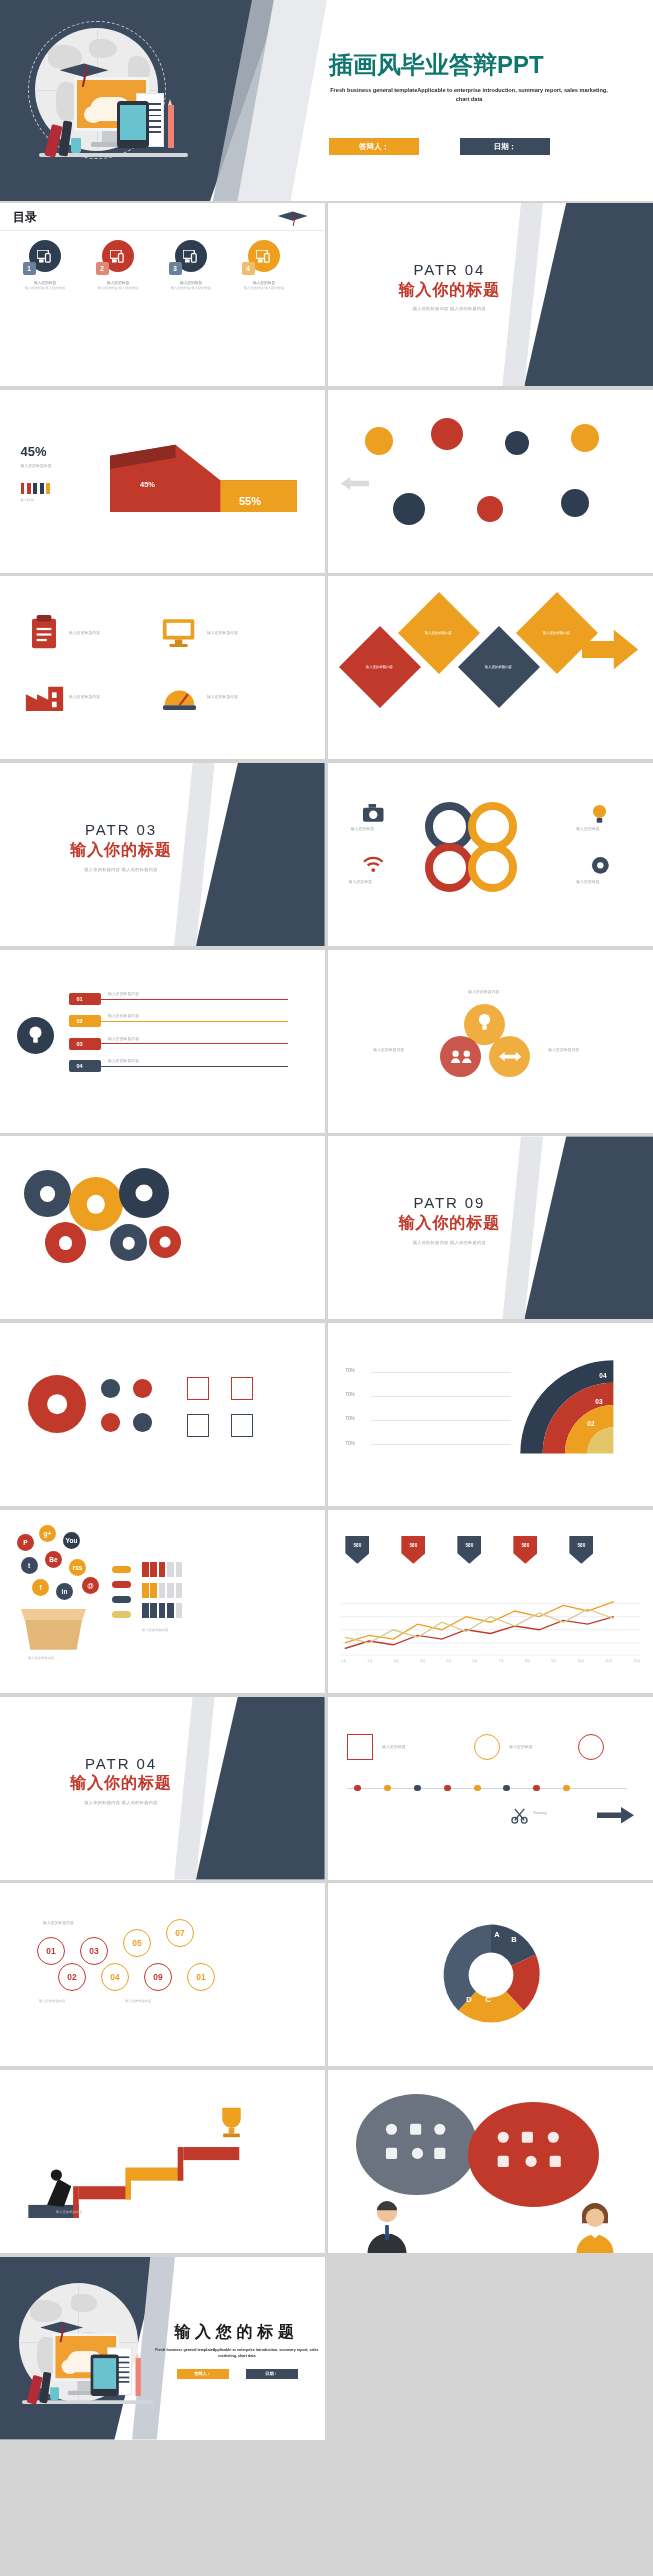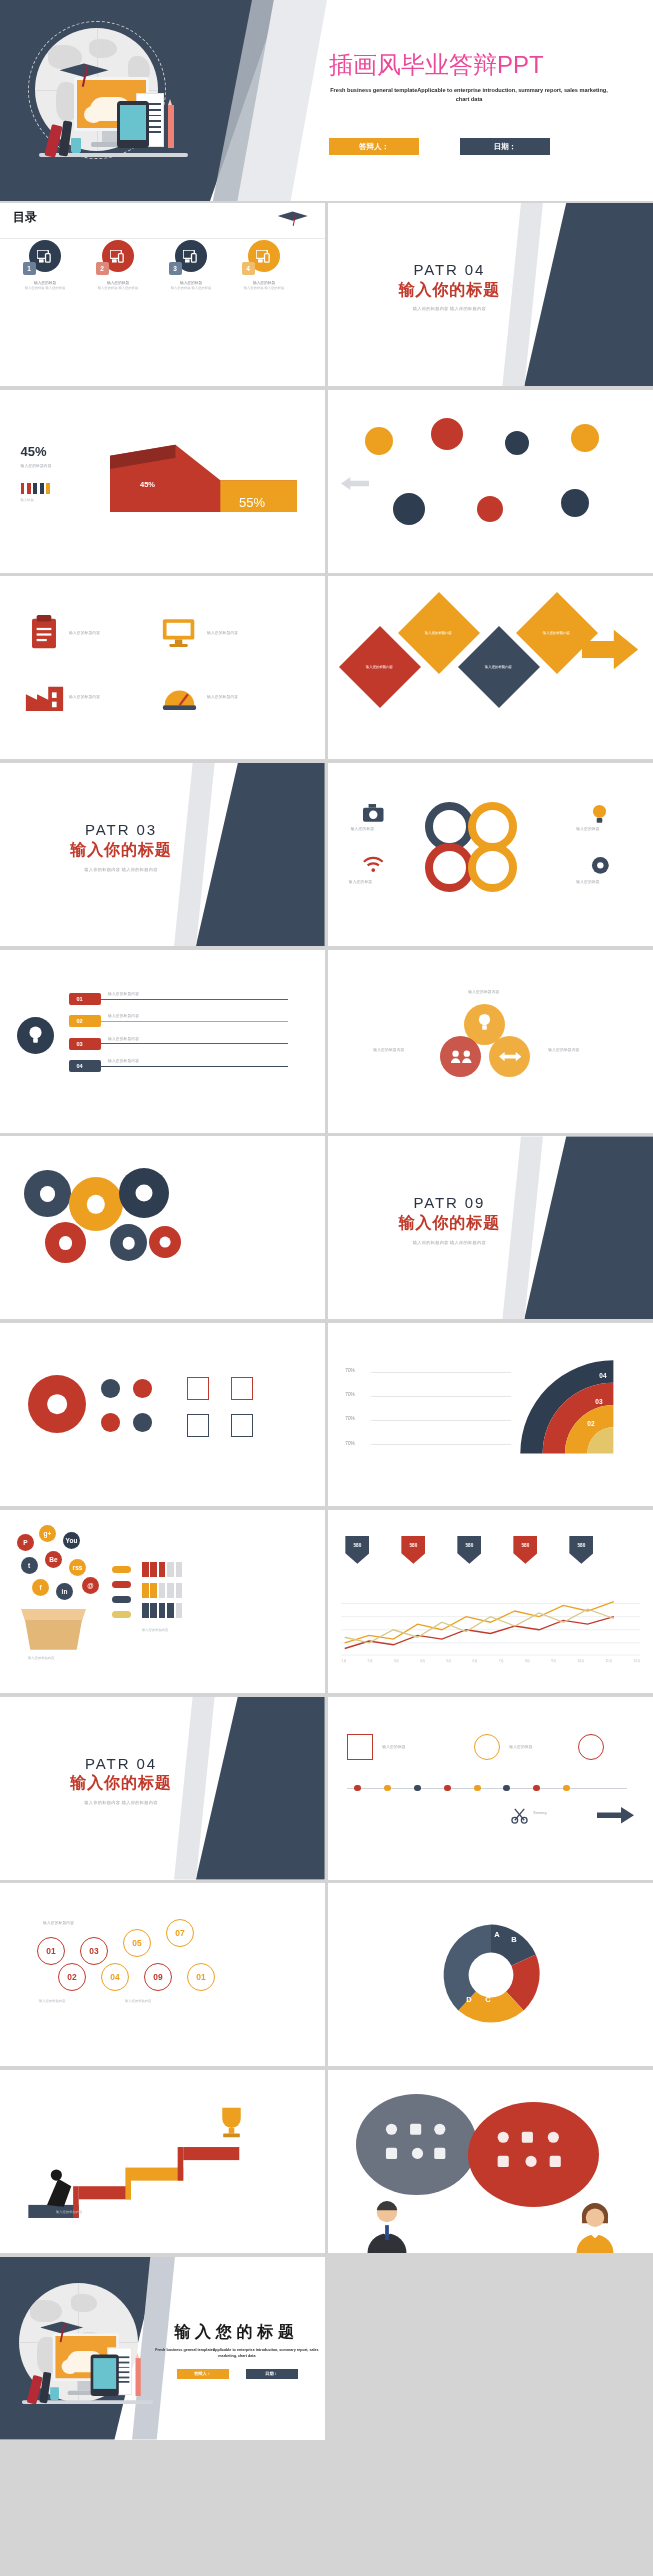--- a/index.html
+++ b/index.html
@@ -60,32 +60,32 @@
   .pencil { position:absolute; left:129px; top:49px; width:5.6px; height:43px; background:#ef8274; }
   .pencil:before{content:"";position:absolute;left:0;top:-5.6px;border-left:2.8px solid transparent;border-right:2.8px solid transparent;border-bottom:6.5px solid #f7c9b8;}
   .book1 { position:absolute; left:9.3px; top:69px; width:11.2px; height:32px; background:#b42b36; transform:rotate(14deg); border-radius:1.9px;}
   .book2 { position:absolute; left:22.4px; top:65px; width:9.3px; height:35px; background:#2e3440; transform:rotate(8deg); border-radius:1.9px;}
   .cup { position:absolute; left:32px; top:82px; width:10.3px; height:15px; background:#69c3cf; border-radius:0.9px 0.9px 2.8px 2.8px;}
   .deskline { position:absolute; left:0px; top:97px; width:149px; height:3.7px; background:#d3d7dc; border-radius:1.9px;}
   .cap { position:absolute; left:20.5px; top:1.9px; width:49px; height:22.4px; }
   .cap .top { position:absolute; left:0; top:5.6px; width:49px; height:15px; background:#3c4a5e; clip-path:polygon(50% 0,100% 45%,50% 90%,0 45%); }
   .cap .tas { position:absolute; left:24px; top:8.4px; width:1.9px; height:20.5px; background:#9d2235; transform:rotate(12deg); }
 
-  .cover-title { position:absolute; left:329px; top:49px; font-size:24px; font-weight:400; color:#ec4899; letter-spacing:0px; white-space:nowrap; }
+  .cover-title { position:absolute; left:329px; top:49px; font-size:24px; font-weight:700; color:#0f766e; letter-spacing:0px; white-space:nowrap; }
   .cover-sub { position:absolute; left:329px; top:86px; width:280px; font-size:5.6px; font-weight:700; color:#2d2d2d; text-align:center; line-height:1.6; }
   .cover-btns { position:absolute; left:329px; top:138px; width:280px; display:flex; gap:41px; }
   .btn-o { width:90px; height:17px; background:#eda01f; color:#fff; font-size:7.5px; font-weight:700; display:flex; align-items:center; justify-content:center; }
   .btn-d { width:90px; height:17px; background:#3c4a5e; color:#fff; font-size:7.5px; font-weight:700; display:flex; align-items:center; justify-content:center; }
 
   
   .grid { position:absolute; left:0; top:203px; width:653px; }
   .row { display:flex; gap:3.7px; margin-bottom:3.7px; }
   .slide { width:325px; height:183px; background:#fff; position:relative; overflow:hidden; }
 
-  .hdr { position:absolute; left:0; top:0; width:100%; height:36px; border-bottom:1.9px solid #e9e9ec; }
+  .hdr { position:absolute; left:0; top:0; width:100%; height:28px; border-bottom:1.9px solid #e9e9ec; }
   .hdr h2 { position:absolute; left:13px; top:5.6px; font-size:12px; font-weight:700; color:#12161c; }
 
   
   .sec-dark {
     position:absolute; right:0; top:0; width:140px; height:183px; background:#3c4a5e;
     clip-path:polygon(38% 0,100% 0,100% 100%,8% 100%);
   }
   .sec-grey {
     position:absolute; right:110px; top:0; width:58px; height:183px; background:#e4e6ea;
     clip-path:polygon(62% 0,100% 0,68% 100%,30% 100%);
@@ -309,21 +309,21 @@
             <i style="background:#2f3d50"></i>
             <i style="background:#eda01f"></i>
         </div>
         <div class="tiny2" style="position:absolute;left:20.5px;top:108px;">输入标题</div>
         <svg class="mtn" viewBox="0 0 200 78">
           <path d="M0 18 L70 6 L118 44 L200 44 L200 78 L0 78 Z" fill="#c0392b"></path>
           <path d="M118 44 L200 44 L200 78 L118 78 Z" fill="#eda01f"></path>
           <path d="M0 18 L70 6 L70 20 L0 32 Z" fill="#8d2a21"></path>
         </svg>
         <div style="position:absolute;left:140px;top:90px;color:#fff;font-size:7.5px;font-weight:700">45%</div>
-        <div style="position:absolute;left:239px;top:105px;color:#fff;font-size:13px;font-weight:400">55%</div>
+        <div style="position:absolute;left:239px;top:105px;color:#fff;font-size:11px;font-weight:700">55%</div>
       </div>
 
       <div class="slide">
         <div class="bub" style="left:37px;top:37px;width:28px;height:28px;background:#eda01f"></div>
         <div class="bub" style="left:103px;top:28px;width:32px;height:32px;background:#c0392b"></div>
         <div class="bub" style="left:177px;top:41px;width:24px;height:24px;background:#2f3d50"></div>
         <div class="bub" style="left:243px;top:34px;width:28px;height:28px;background:#eda01f"></div>
         <div class="bub" style="left:65px;top:103px;width:32px;height:32px;background:#2f3d50"></div>
         <div class="bub" style="left:149px;top:106px;width:26px;height:26px;background:#c0392b"></div>
         <div class="bub" style="left:233px;top:99px;width:28px;height:28px;background:#2f3d50"></div>

